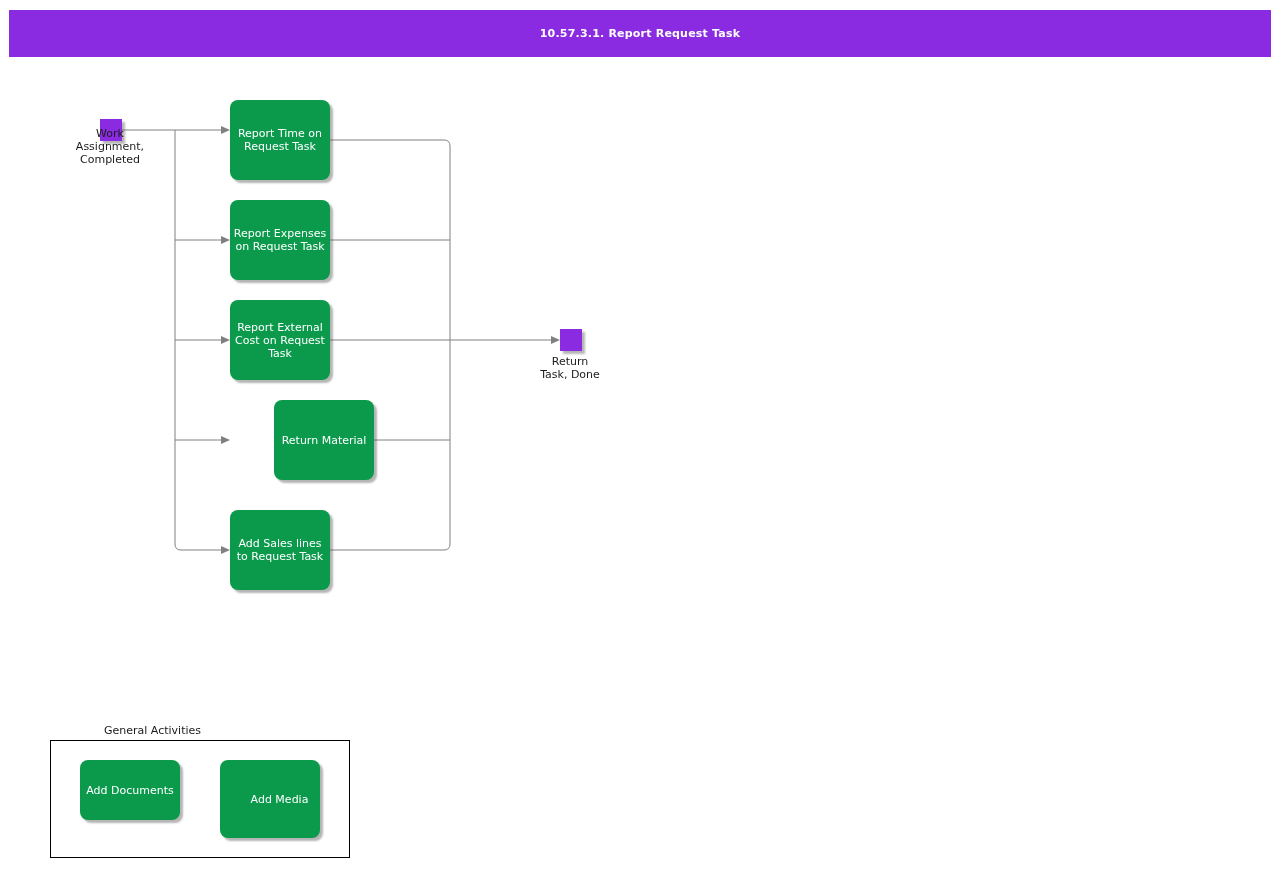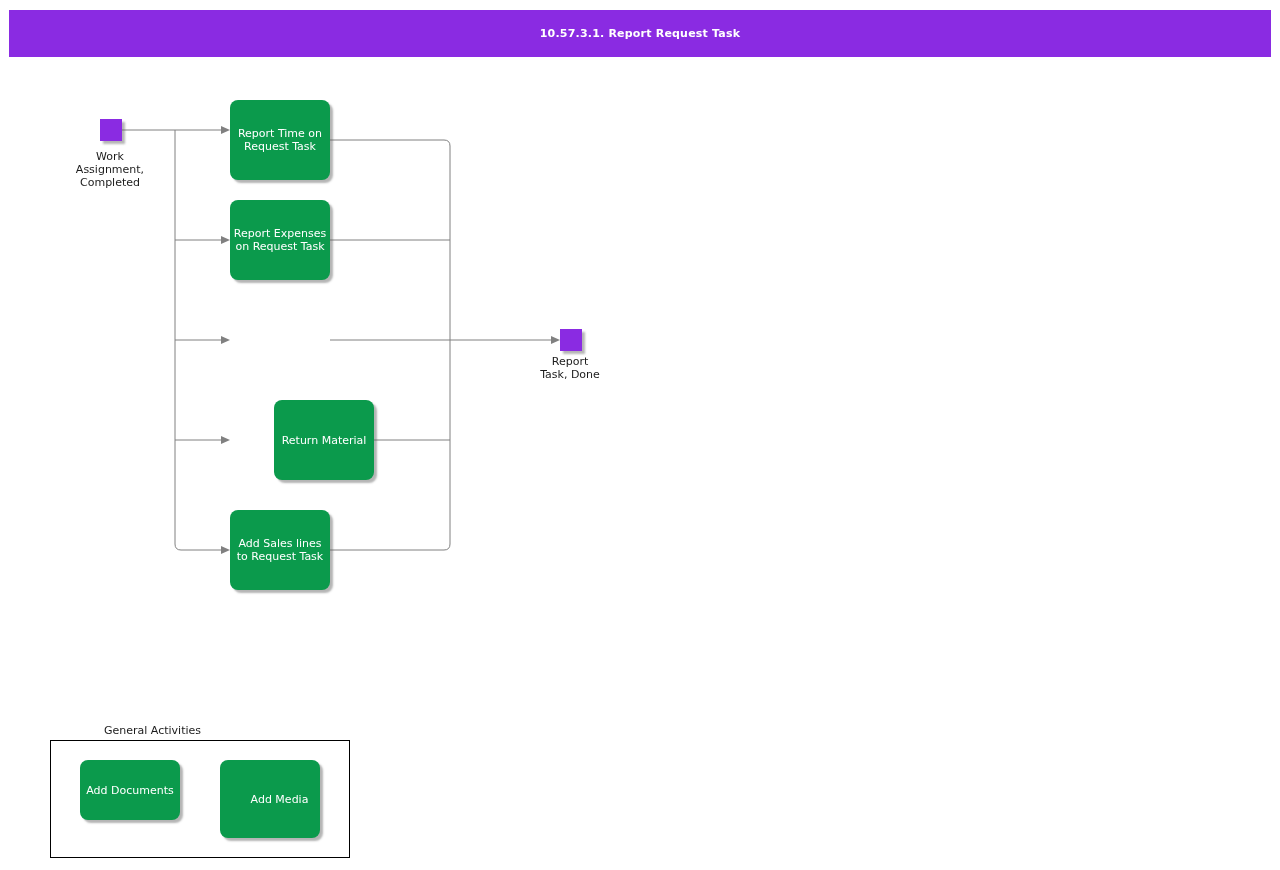--- a/index.html
+++ b/index.html
@@ -34,21 +34,21 @@
     background:var(--event-purple);
     box-shadow:3px 3px 2px rgba(90,90,90,.45);
   }
   .start-square{left:100px;top:119px;}
   .end-square{left:560px;top:329px;}
   .event-label{
     position:absolute;width:130px;text-align:center;
     color:var(--text-dark);font-size:11px;line-height:13px;
     white-space:pre-line;
   }
-  .start-label{left:45px;top:150px;}
+  .start-label{left:45px;top:127px;}
   .end-label{left:505px;top:355px;}
   .activity{
     position:absolute;width:100px;height:80px;
     background:var(--activity-green);
     border-radius:8px;
     box-shadow:3px 3px 2px rgba(90,90,90,.45);
     display:flex;align-items:center;justify-content:center;
     text-align:center;color:var(--activity-text);
     font-size:11px;line-height:13px;padding:2px;
     cursor:pointer;
@@ -101,25 +101,26 @@
     </g>
   </svg>
 
   <div class="event-square start-square"></div>
   <div class="event-label start-label">Work
 Assignment,
 Completed</div>
 
   <div class="activity a1">Report Time on Request Task</div>
   <div class="activity a2">Report Expenses on Request Task</div>
+  <div class="activity a3">Report External Cost on Request Task</div>
   <div class="activity a4">Return Material</div>
   <div class="activity a5">Add Sales lines to Request Task</div>
 
   <div class="event-square end-square"></div>
-  <div class="event-label end-label">Report
+  <div class="event-label end-label">Return
 Task, Done</div>
 
   <div class="ga-title">General Activities</div>
   <div class="ga-box"></div>
   <div class="activity ga-doc">Add Documents</div>
   <div class="activity ga-media">Add Media</div>
 
 </div>
 
 </body></html>

